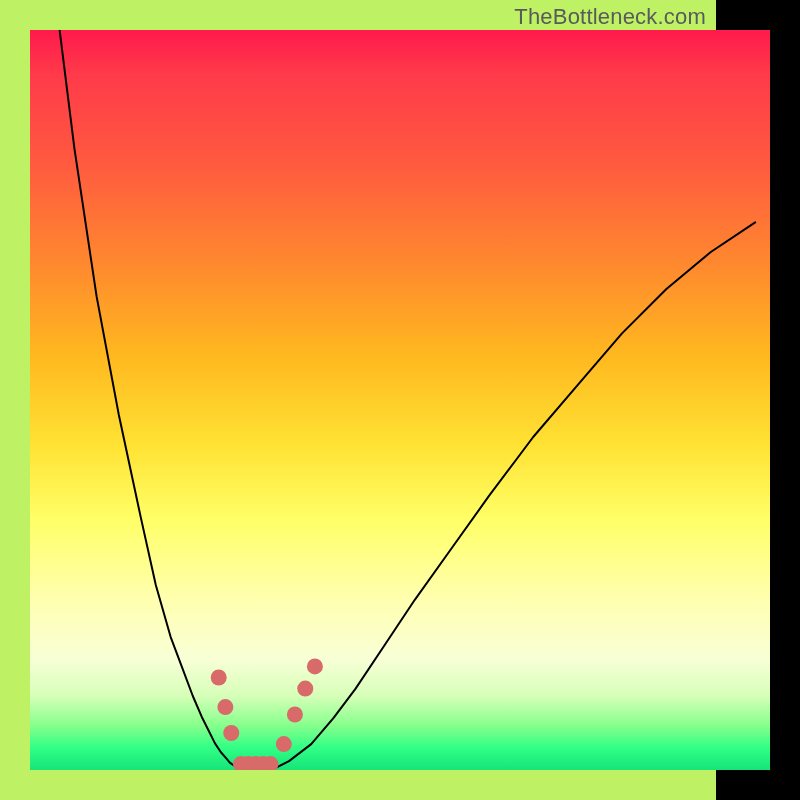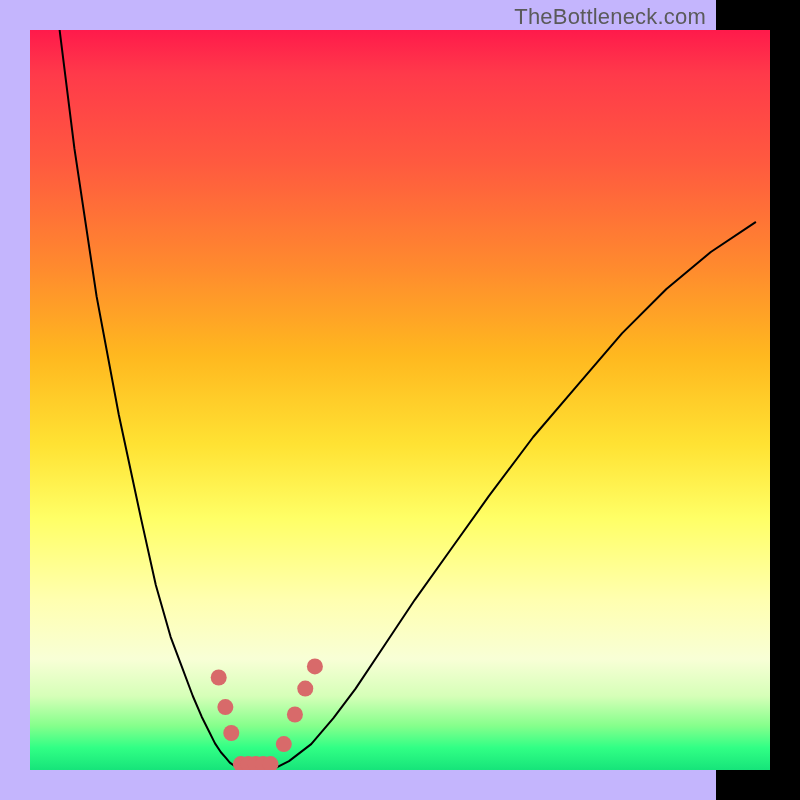--- a/index.html
+++ b/index.html
@@ -8,21 +8,21 @@
     width: 800px;
     height: 800px;
     overflow: hidden;
     background: #000;
     font-family: Arial, Helvetica, sans-serif;
   }
   .frame {
     position: relative;
     width: 716px;
     height: 800px;
-    background: #c4b5fd;
+    background: #bef264;
   }
   .watermark {
     position: absolute;
     top: 4px;
     right: 10px;
     color: #5a5a5a;
     font-size: 22px;
     font-weight: 500;
     letter-spacing: 0.2px;
     z-index: 5;

